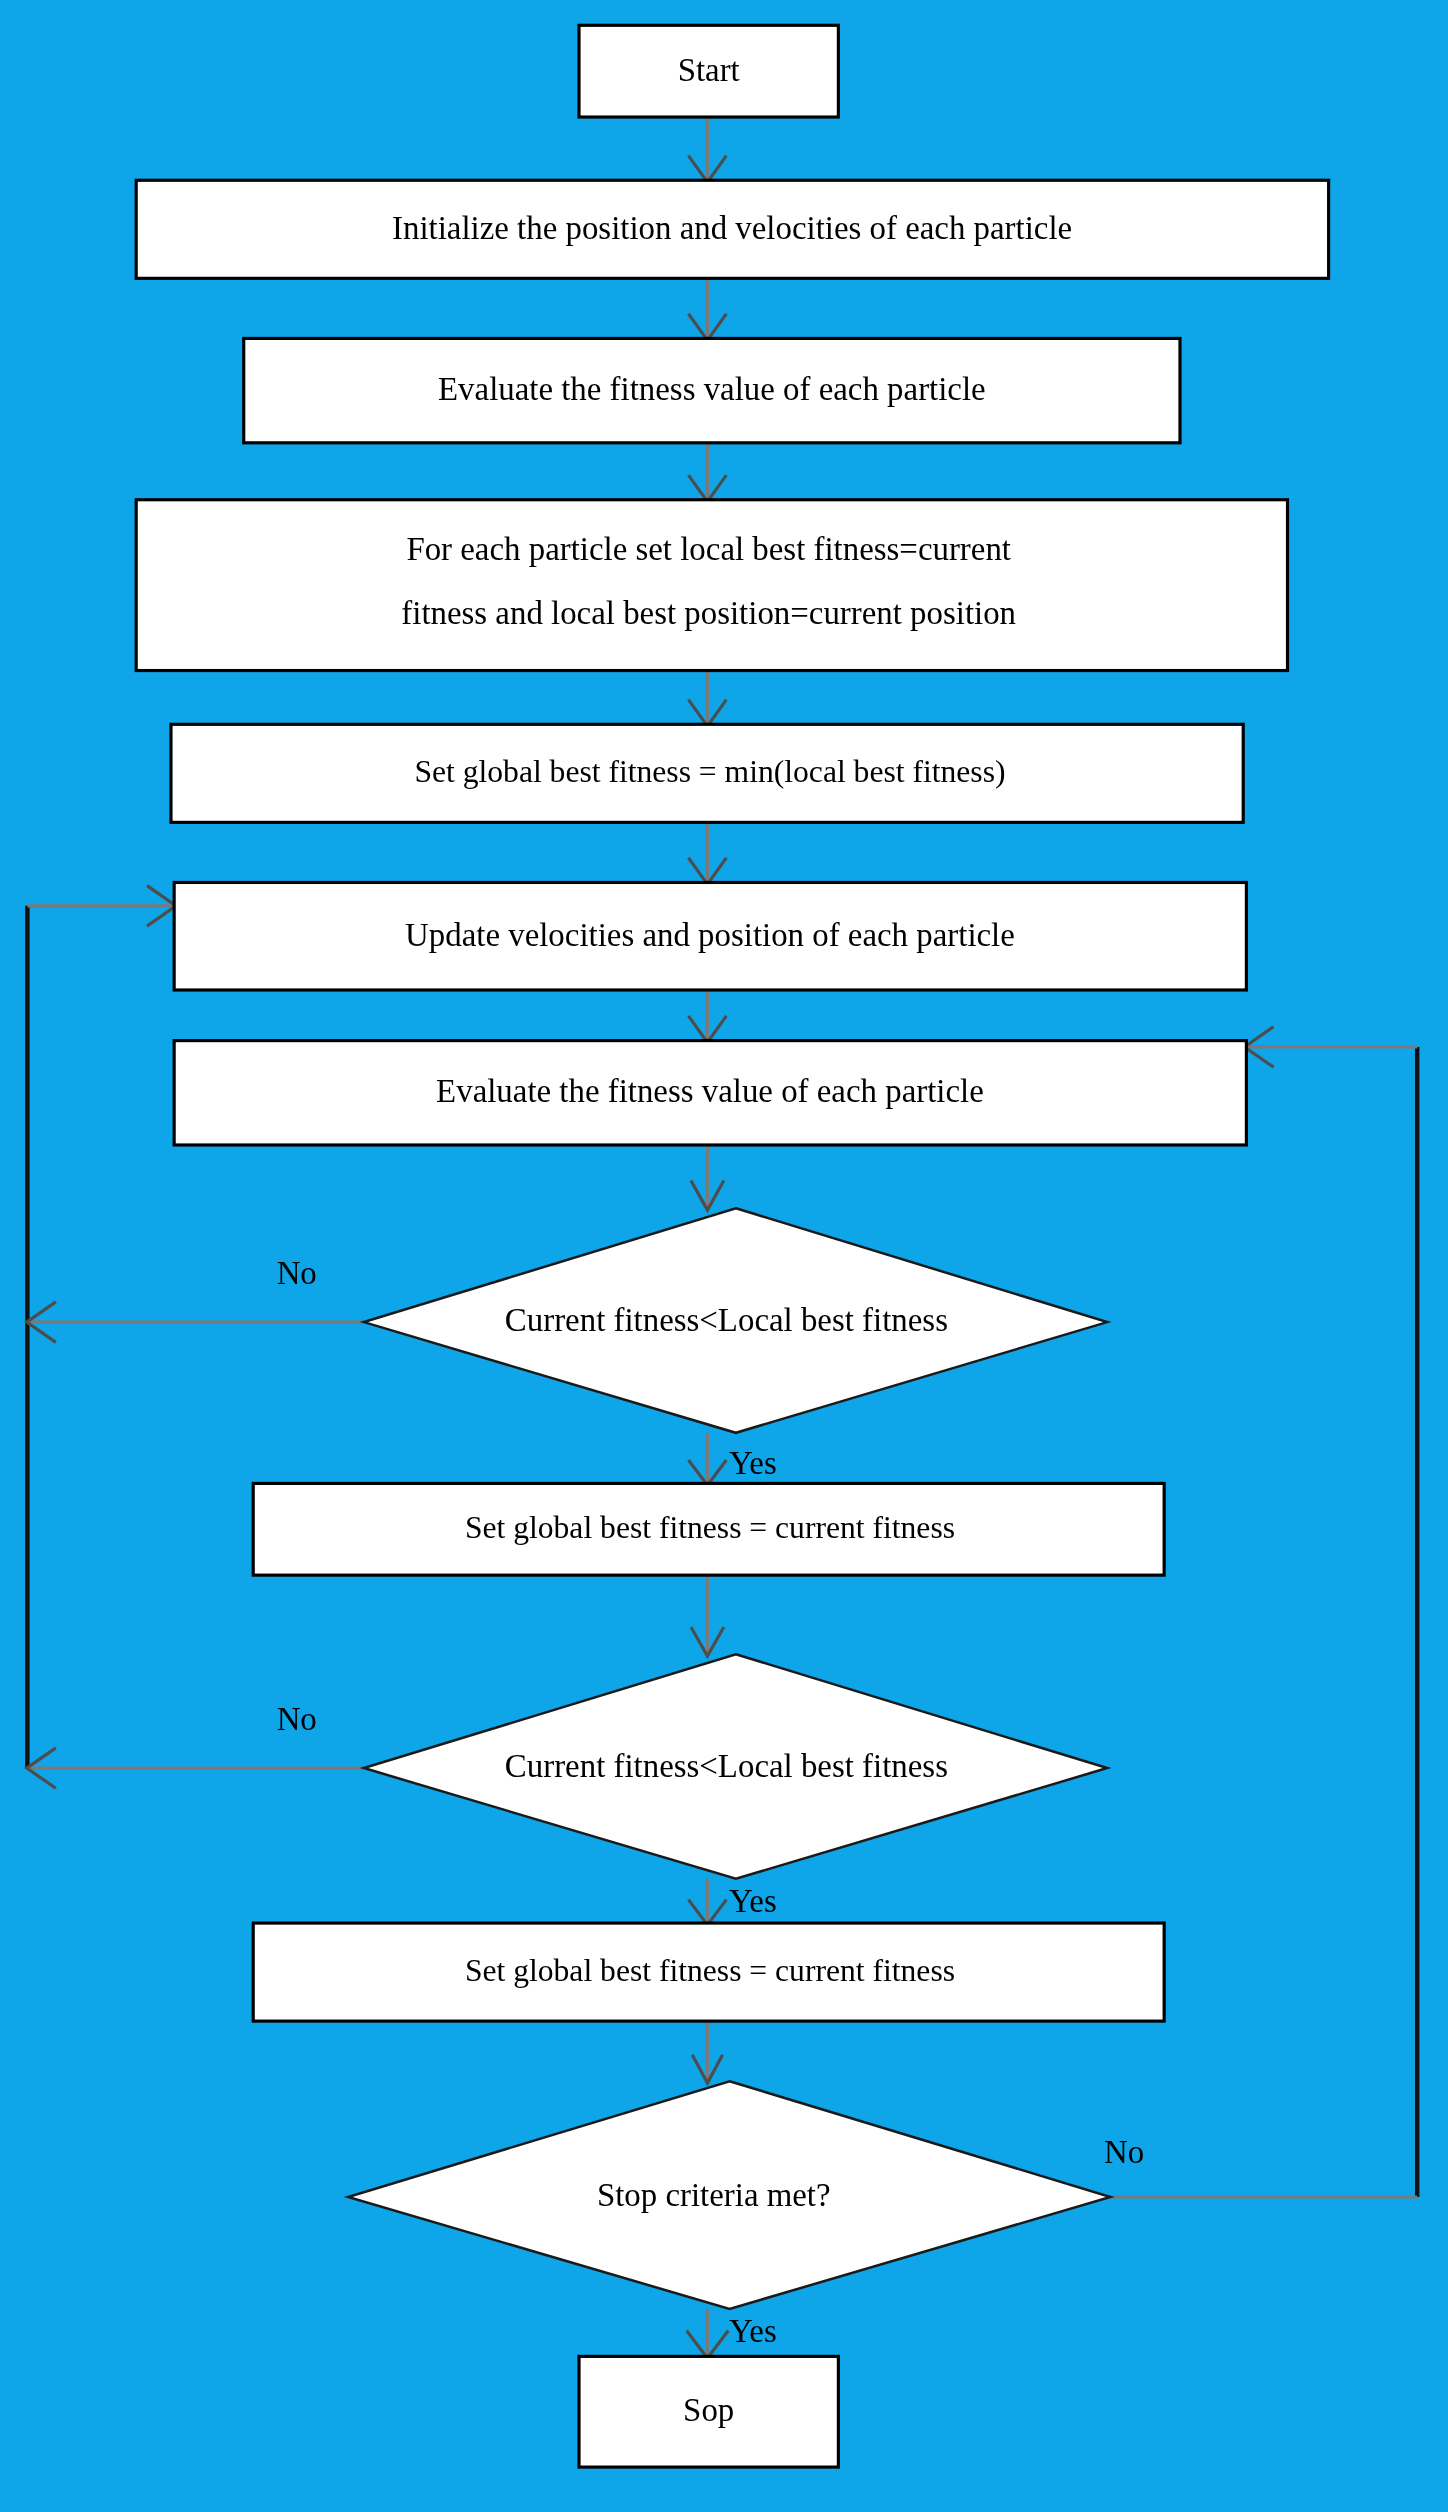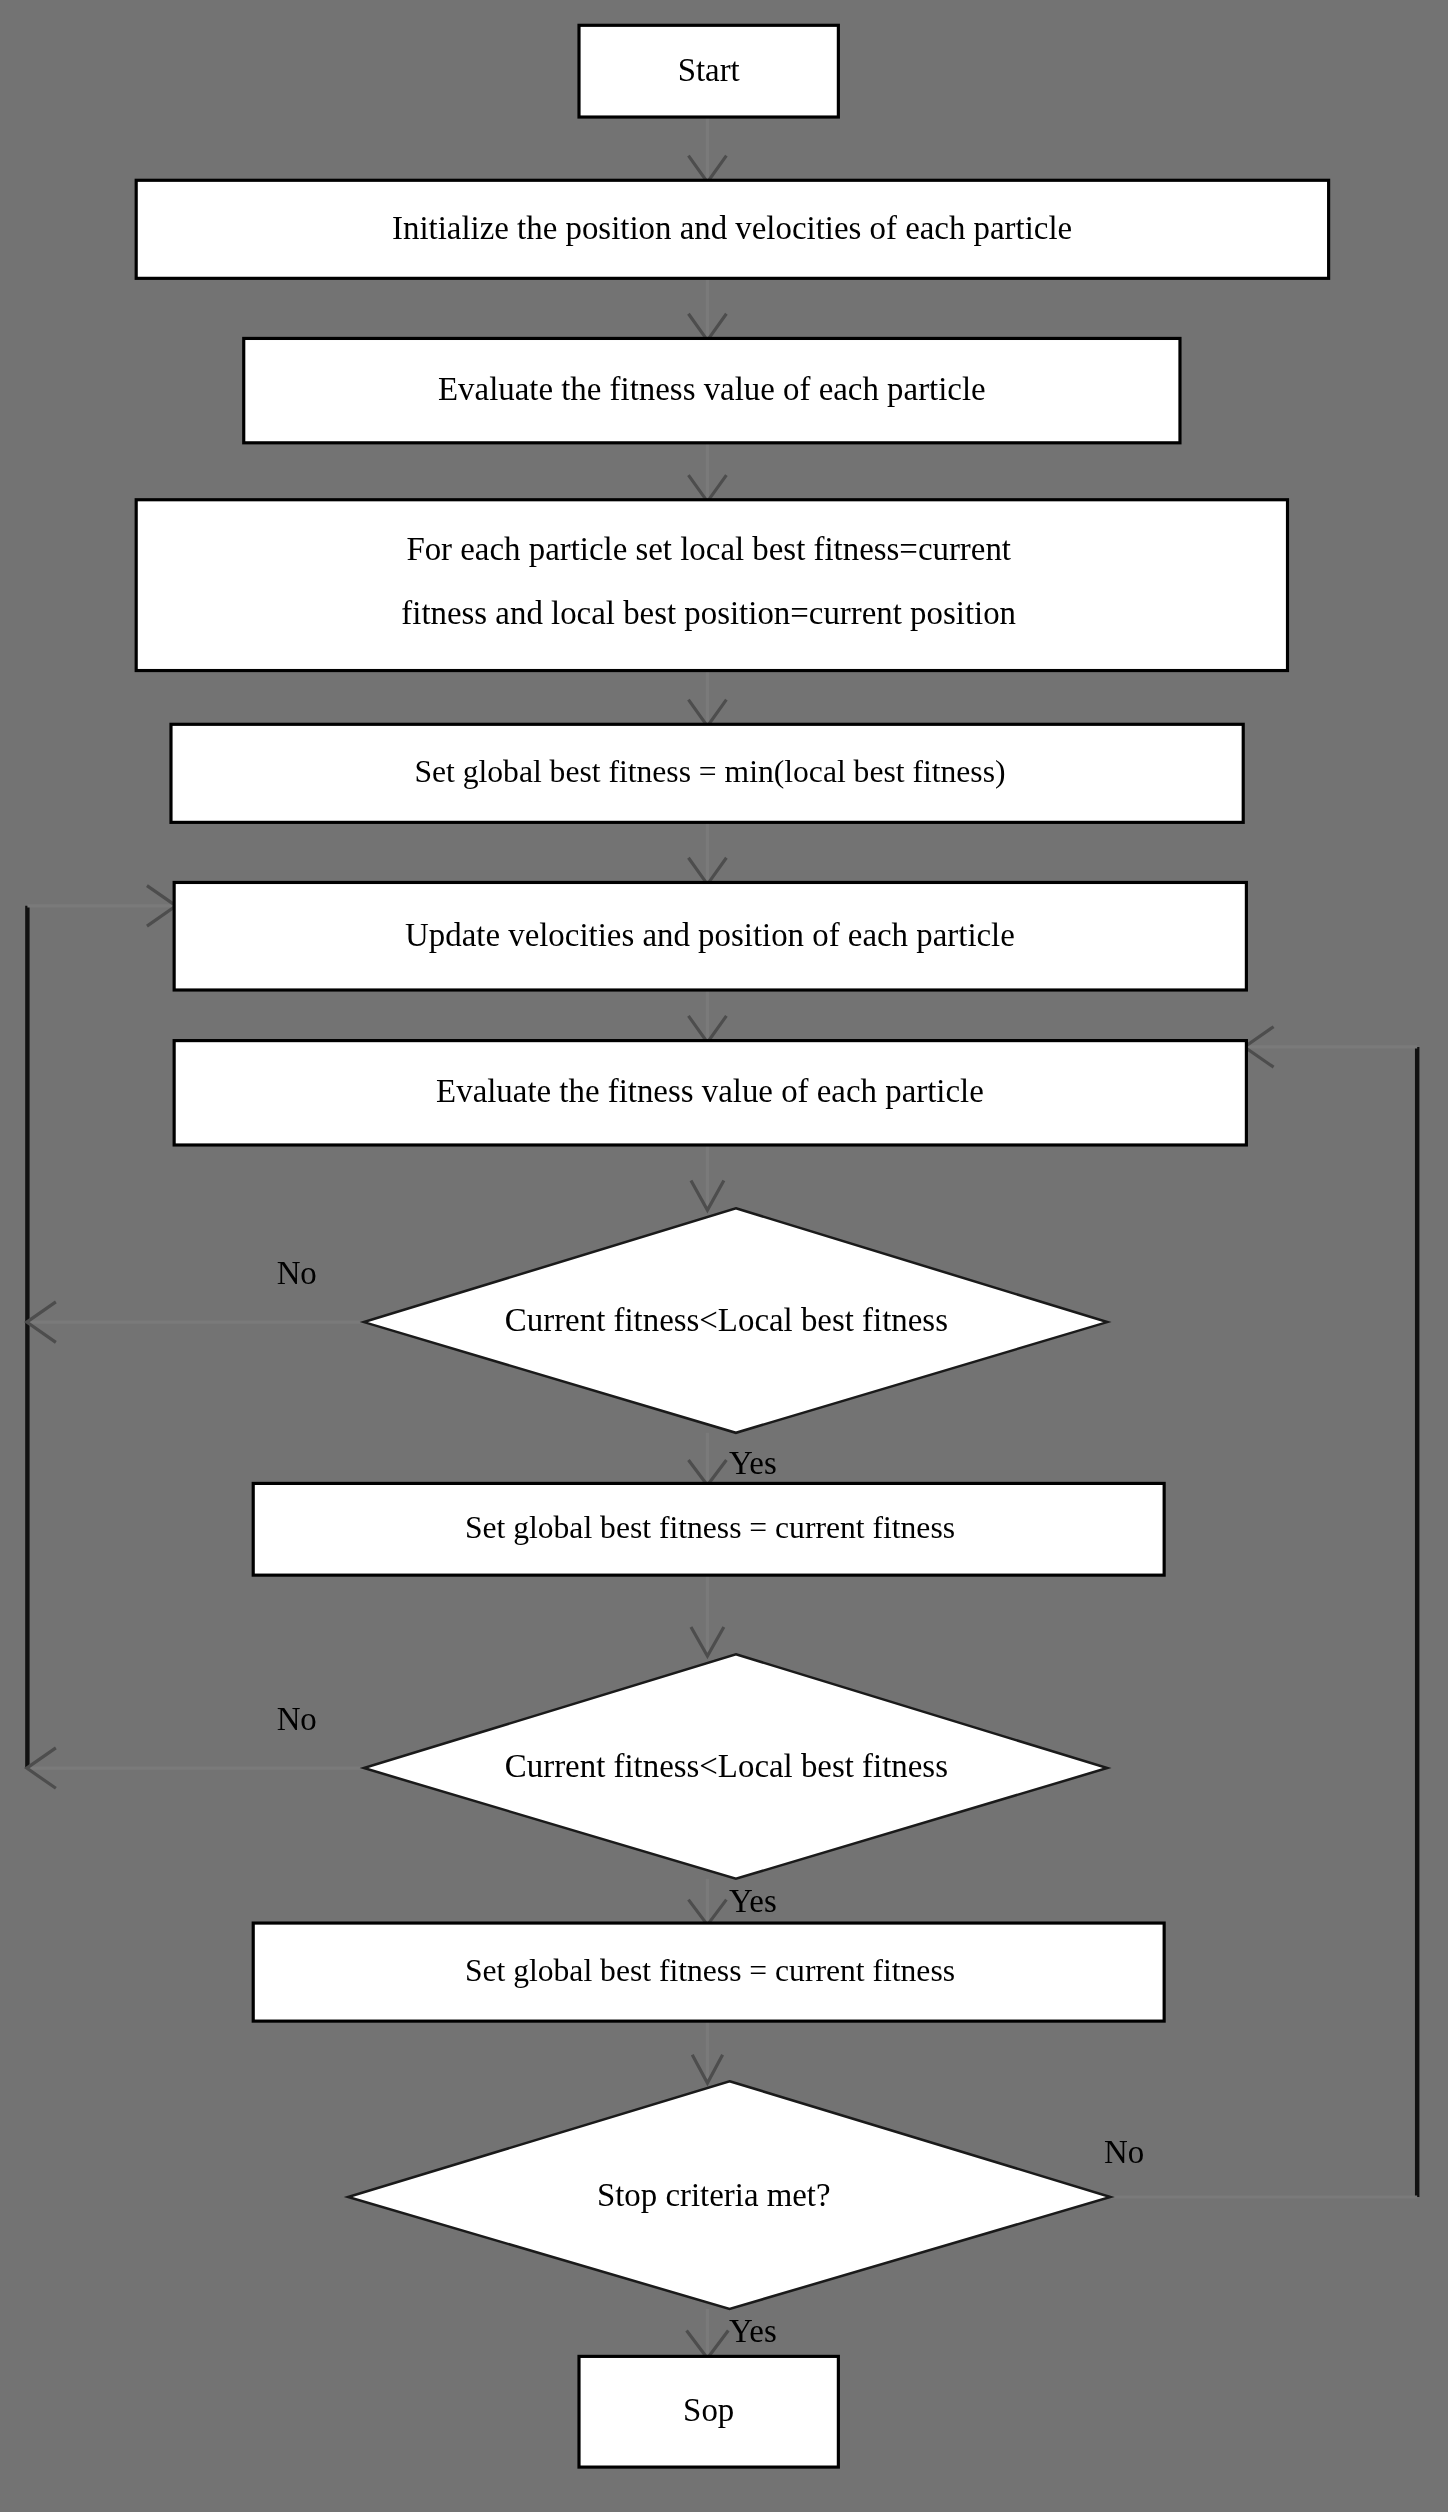--- a/index.html
+++ b/index.html
@@ -10,21 +10,21 @@
   body {
     width: 1449px;
     height: 2512px;
     font-family: "Liberation Serif", "DejaVu Serif", serif;
     overflow: hidden;
   }
   #flowchart-root {
     position: relative;
     width: 1449px;
     height: 2512px;
-    background: #737373;
+    background: #0ea5e9;
   }
   svg#flow-svg {
     position: absolute;
     top: 0;
     left: 0;
     width: 1449px;
     height: 2512px;
     display: block;
   }
   .node-box {

